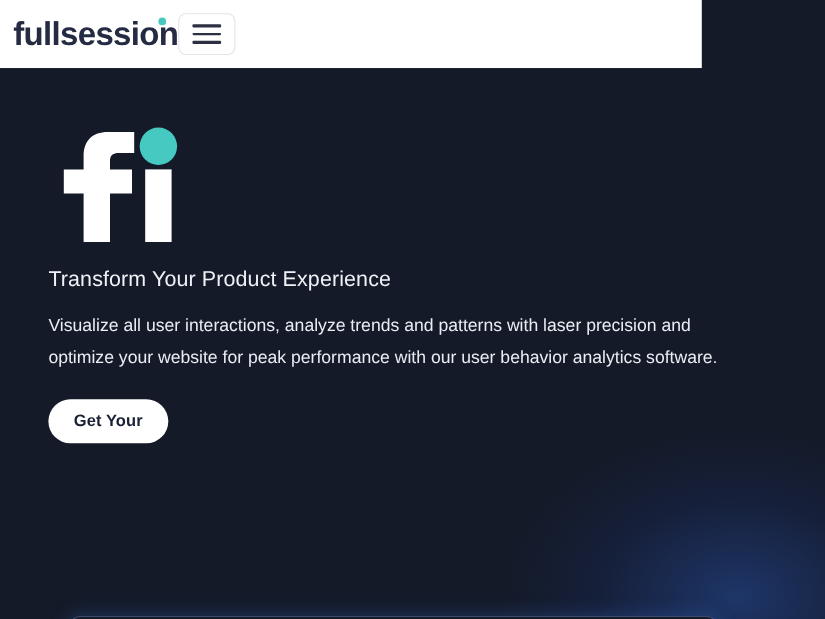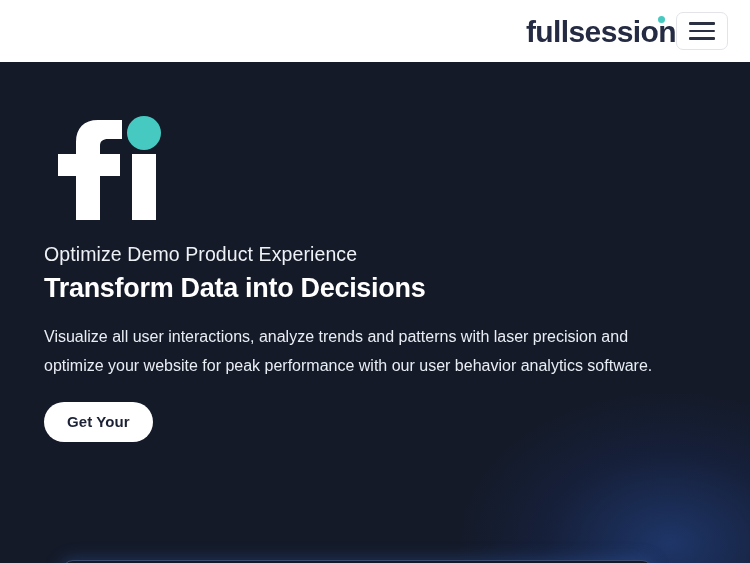--- a/index.html
+++ b/index.html
@@ -13,26 +13,26 @@
   body {
     font-family: "Liberation Sans", sans-serif;
     background: #141a28;
     color: #ffffff;
     -webkit-font-smoothing: antialiased;
   }
 
   
   .site-header {
     position: relative;
-    width: 750px;
+    width: 638px;
     height: 62px;
     background: #ffffff;
     display: flex;
     align-items: center;
-    justify-content: flex-end;
+    justify-content: flex-start;
     padding: 0 22px 0 12px;
   }
 
   .brand {
     position: relative;
     display: inline-block;
     font-size: 30px;
     font-weight: bold;
     letter-spacing: -0.6px;
     color: #252b42;
@@ -189,22 +189,21 @@
 
       <path d="M54 18 C40 18 32 26 32 40 L32 52 L14 52 L14 74 L32 74 L32 118 L56 118 L56 74 L76 74 L76 52 L56 52 L56 44 C56 39 59 37 64 37 L78 37 L78 18 Z" fill="#ffffff"></path>
 
       <rect x="88" y="52" width="24" height="66" fill="#ffffff"></rect>
 
       <circle cx="100" cy="31" r="17" fill="#45c9c0"></circle>
     </svg>
   </div>
 
   <div class="hero-copy">
-    <p class="eyebrow">Optimize Demo Product Experience</p>
-    <h1 class="headline">Transform Data into Decisions</h1>
+    <p class="eyebrow">Transform Your Product Experience</p>
     <p class="subcopy">Visualize all user interactions, analyze trends and patterns with laser precision and optimize your website for peak performance with our user behavior analytics software.</p>
     <button class="cta">Get Your</button>
   </div>
 
   <div class="insight-card">
 
     
 
     
 

